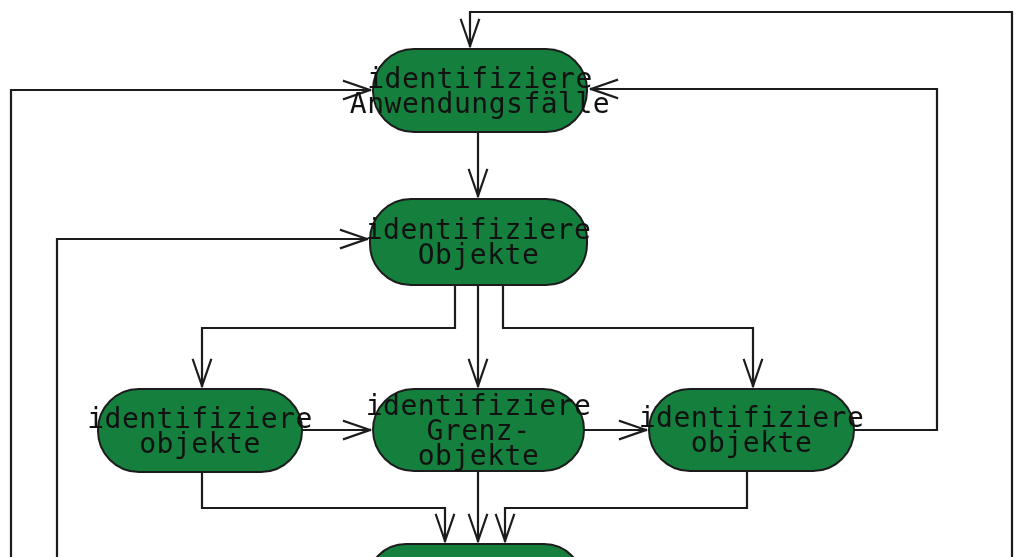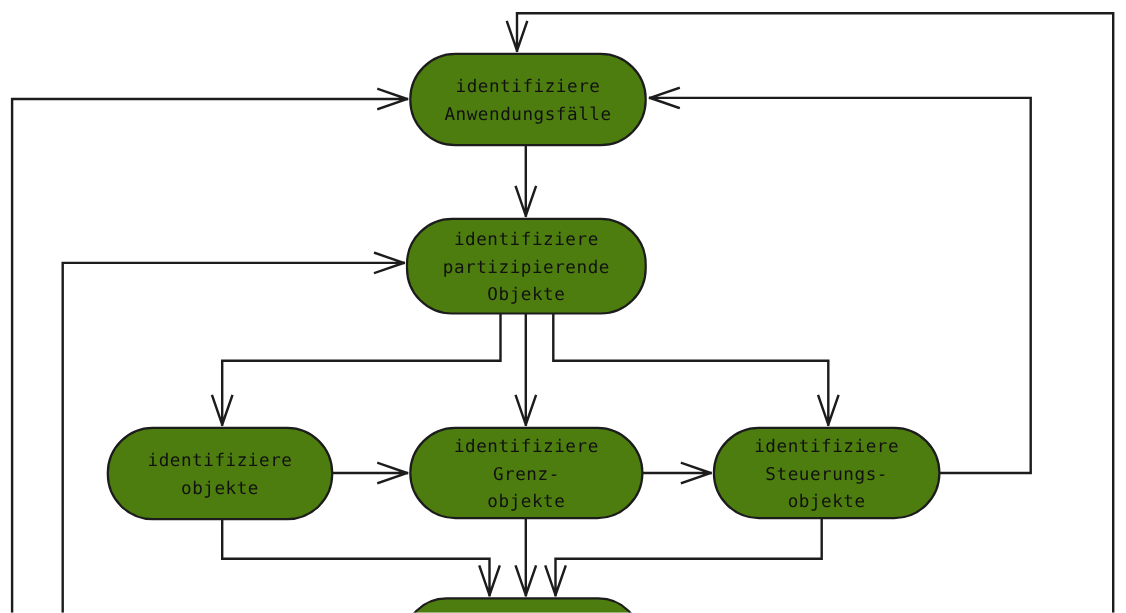--- a/index.html
+++ b/index.html
@@ -26,27 +26,27 @@
     stroke: #1c1c1c;
     stroke-width: 2.2;
     fill: none;
     stroke-linecap: square;
   }
   .node {
     position: absolute;
     box-sizing: border-box;
     border: 2.3px solid #1c1c1c;
     border-radius: 42px;
-    background: #4d7c0f;
+    background: #15803d;
     display: flex;
     flex-direction: column;
     align-items: center;
     justify-content: center;
     text-align: center;
-    font-size: 16px;
+    font-size: 28px;
     line-height: 25px;
     color: #111111;
     letter-spacing: 0.5px;
     white-space: nowrap;
   }
   .node-anwendungsfaelle { left: 372px; top: 48px;  width: 216px; height: 85px; }
   .node-partizipierende  { left: 369px; top: 198px; width: 219px; height: 88px; }
   .node-entitaets        { left: 97px;  top: 388px; width: 206px; height: 85px; }
   .node-grenz            { left: 372px; top: 388px; width: 213px; height: 84px; }
   .node-steuerungs       { left: 648px; top: 388px; width: 207px; height: 84px; }
@@ -86,36 +86,34 @@
     <path d="M747 472 L747 508 L505 508 L505 541 M496 515 L505 541 M514 515 L505 541"></path>
   </svg>
 
   <div class="node node-anwendungsfaelle">
     <div>identifiziere</div>
     <div>Anwendungsfälle</div>
   </div>
 
   <div class="node node-partizipierende">
     <div>identifiziere</div>
-    <div>partizipierende</div>
     <div>Objekte</div>
   </div>
 
   <div class="node node-entitaets">
     <div>identifiziere</div>
     <div>objekte</div>
   </div>
 
   <div class="node node-grenz">
     <div>identifiziere</div>
     <div>Grenz-</div>
     <div>objekte</div>
   </div>
 
   <div class="node node-steuerungs">
     <div>identifiziere</div>
-    <div>Steuerungs-</div>
     <div>objekte</div>
   </div>
 
   <div class="node node-bottom"></div>
 
 </div>
 
 </body></html>

